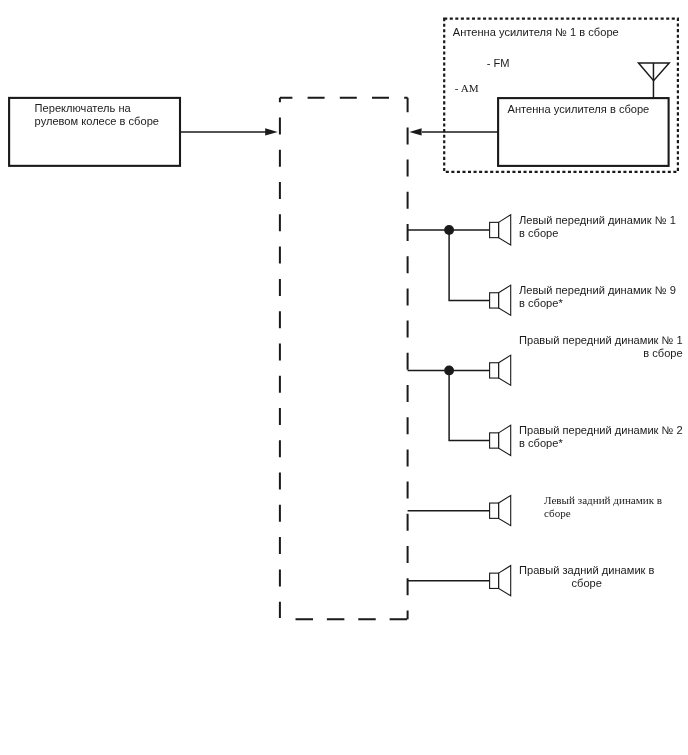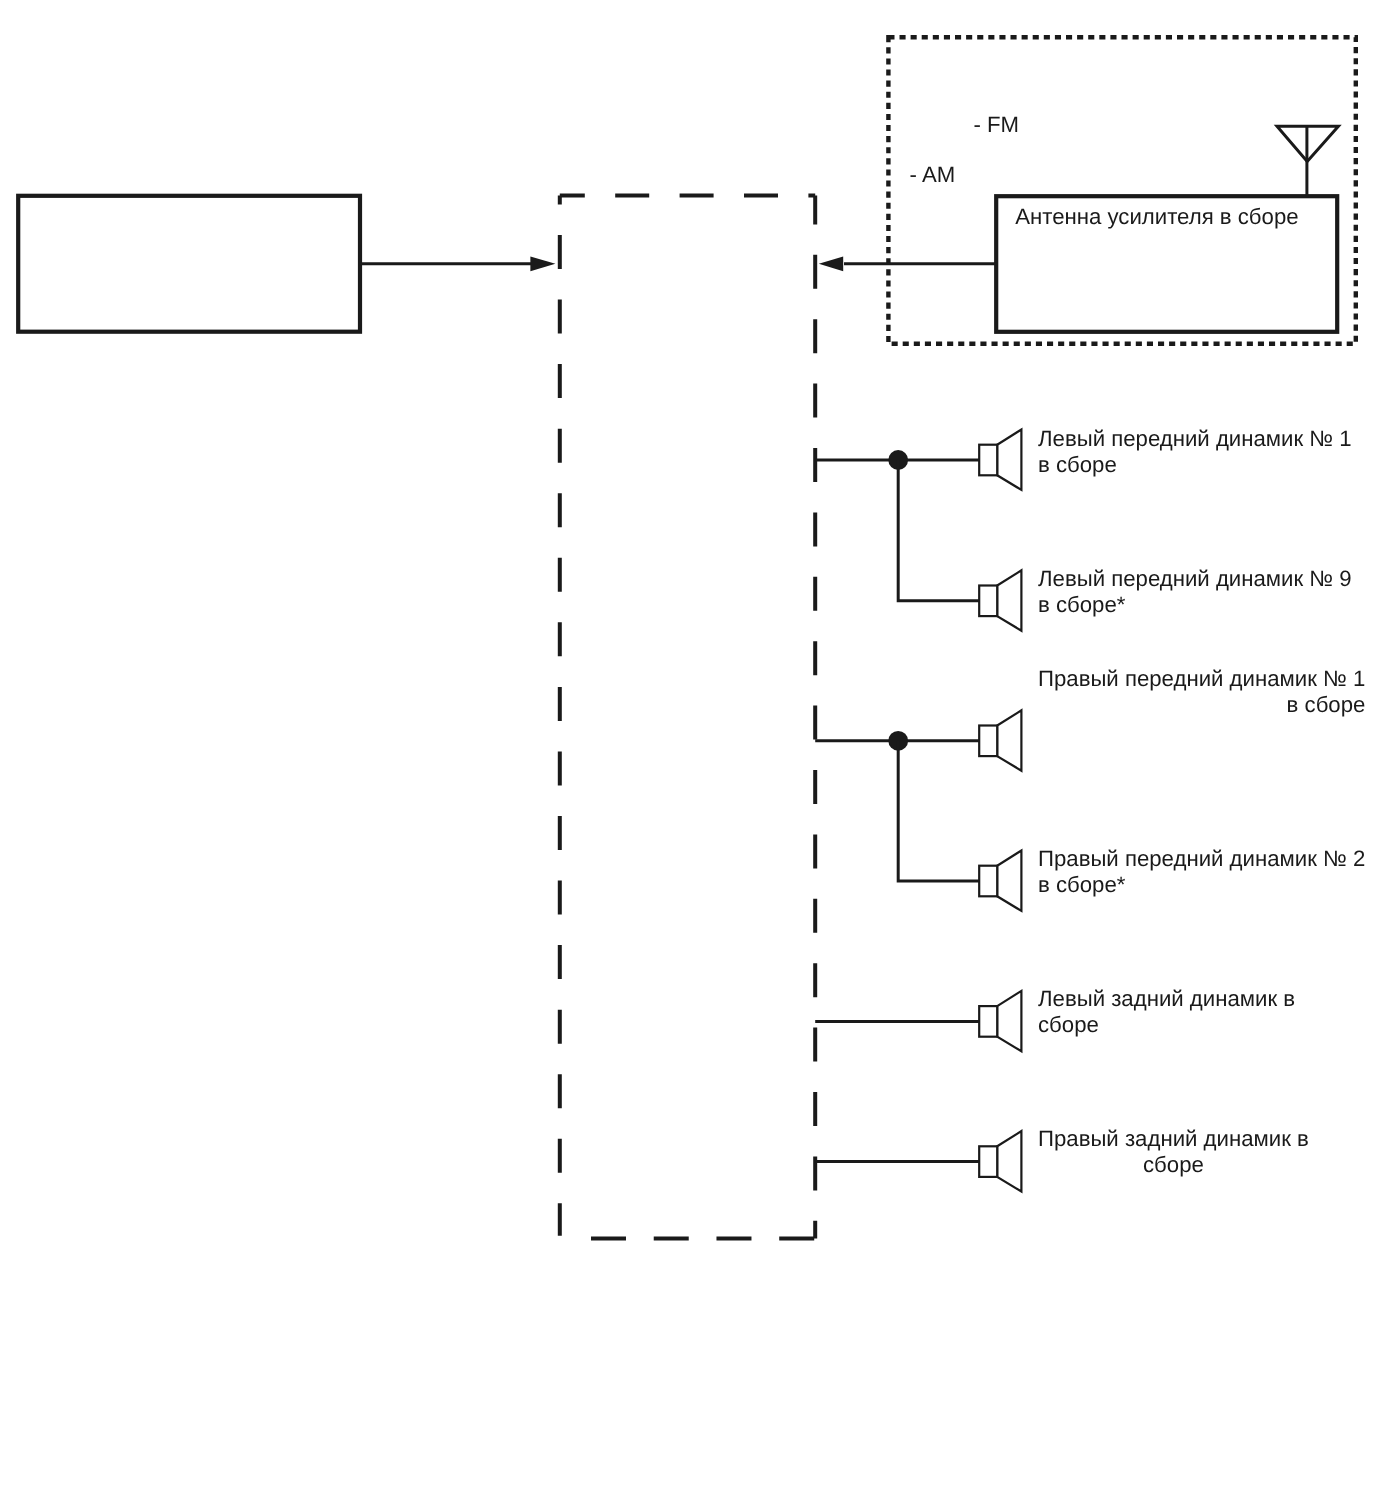--- a/index.html
+++ b/index.html
@@ -144,25 +144,27 @@
           <rect x="489.6" y="573.15" width="9" height="15.3" class="solid-thin"></rect>
         </g>
       </g>
   </svg>
 
   <div id="label-layer">
       <div class="lbl" style="left: 519px; top: 213.6px;"><span>Левый передний динамик № 1</span><br><span>в сборе</span></div>
       <div class="lbl" style="left: 519px; top: 284px;"><span>Левый передний динамик № 9</span><br><span>в сборе*</span></div>
       <div class="lbl" style="left: 519px; top: 334px; text-align: right;"><span>Правый передний динамик № 1</span><br><span>в сборе</span></div>
       <div class="lbl" style="left: 519px; top: 424.1px;"><span>Правый передний динамик № 2</span><br><span>в сборе*</span></div>
-      <div class="lbl" style="left: 519px; top: 494.3px;"><span>Левый задний динамик в</span><br><span>сборе</span></div>
+      <div class="lbl" style="left: 544px; top: 494.3px; font-family: Liberation Serif, serif;"><span>Левый задний динамик в</span><br><span>сборе</span></div>
       <div class="lbl" style="left: 519px; top: 564.4px; text-align: center;"><span>Правый задний динамик в</span><br><span>сборе</span></div>
     </div>
 
+  <div class="lbl" style="left:34.6px; top:101.5px;"><span>Переключатель на</span><br><span>рулевом колесе в сборе</span></div>
 
+  <div class="lbl" style="left:452.8px; top:26px;">Антенна усилителя № 1 в сборе</div>
 
   <div class="lbl" style="left:454.7px; top:56.9px;margin-left:32px;">- FM</div>
 
-  <div class="lbl" style="left:454.8px; top:82.3px;">- AM</div>
+  <div class="lbl" style="left:454.8px; top:82.3px;font-family:Liberation Serif, serif;">- AM</div>
 
   <div class="lbl" style="left:507.6px; top:103.2px;">Антенна усилителя в сборе</div>
 
 </div>
 
 </body></html>

